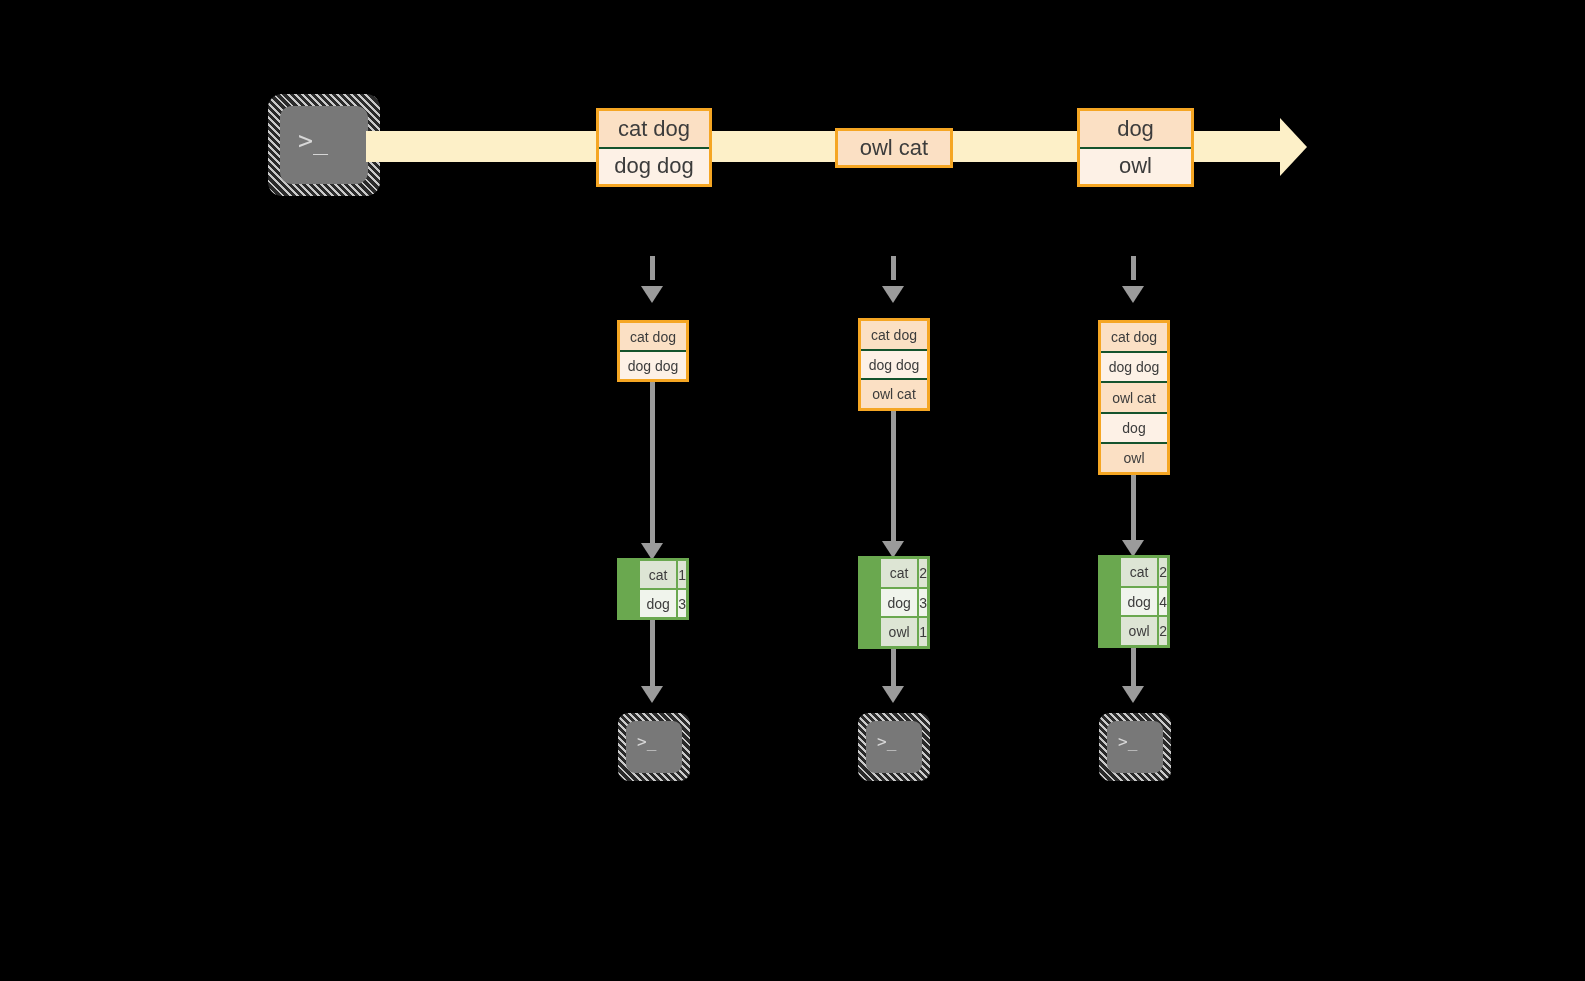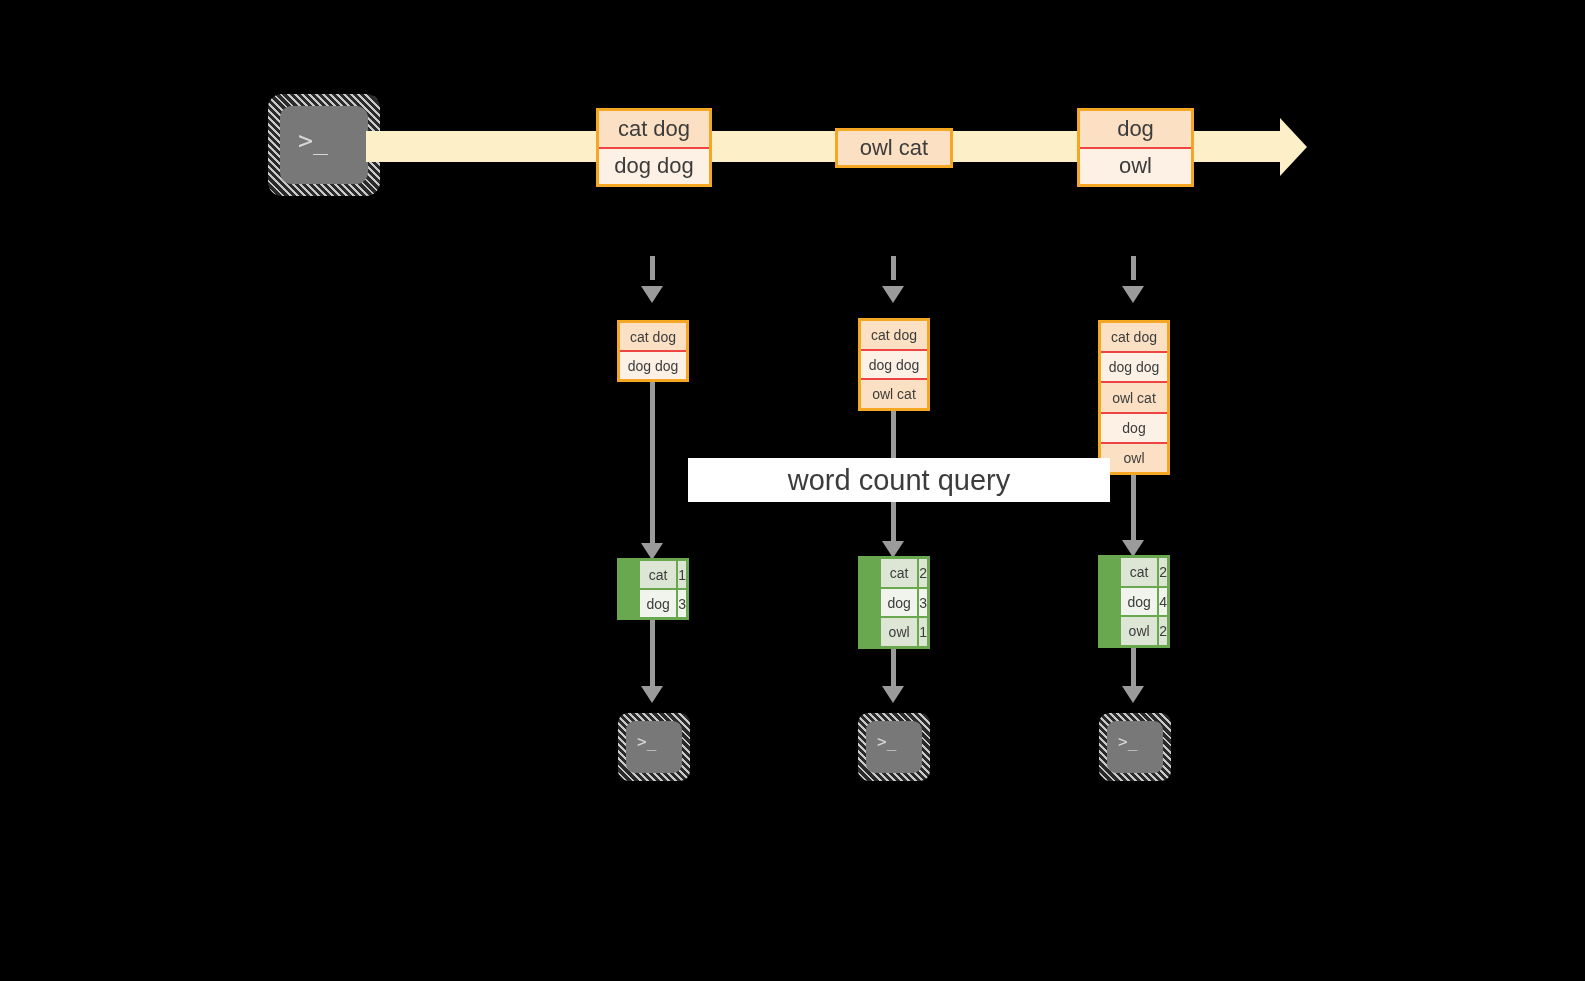--- a/index.html
+++ b/index.html
@@ -62,21 +62,21 @@
     background: #f5a623;
     display: flex;
     flex-direction: column;
   }
   .recstack .cell {
     box-sizing: border-box;
     display: flex;
     align-items: center;
     justify-content: center;
     color: #3c3c3c;
-    border-bottom: 2px solid #ef4444;
+    border-bottom: 2px solid #14532d;
     white-space: nowrap;
   }
   .recstack .cell:last-child { border-bottom: none; }
   .recstack .cell.dark  { background: #fbe0c4; }
   .recstack .cell.light { background: #fdf1e6; }
 
   
   .restable {
     position: absolute;
     box-sizing: border-box;
@@ -190,23 +190,20 @@
 
   <div class="vline" style="left:650px; top:382px; width:5px; height:163px;"></div>
   <div class="vhead" style="left:641px; top:543px;"></div>
 
   <div class="vline" style="left:891px; top:411px; width:5px; height:134px;"></div>
   <div class="vhead" style="left:882px; top:541px;"></div>
 
   <div class="vline" style="left:1131px; top:475px; width:5px; height:70px;"></div>
   <div class="vhead" style="left:1122px; top:540px;"></div>
 
-  <div class="querylabel" style="left:688px; top:458px; width:422px; height:44px; font-size:29px;">
-    <span>word count query</span>
-  </div>
 
   <div class="restable" style="left:617px; top:558px; width:72px; height:62px;">
     <div class="trow shade">
       <div class="tc key" style="width:43px; font-size:14px;">cat</div>
       <div class="tc val" style="flex:1 1 auto; font-size:14px;">1</div>
     </div>
     <div class="trow plain">
       <div class="tc key" style="width:43px; font-size:14px;">dog</div>
       <div class="tc val" style="flex:1 1 auto; font-size:14px;">3</div>
     </div>

